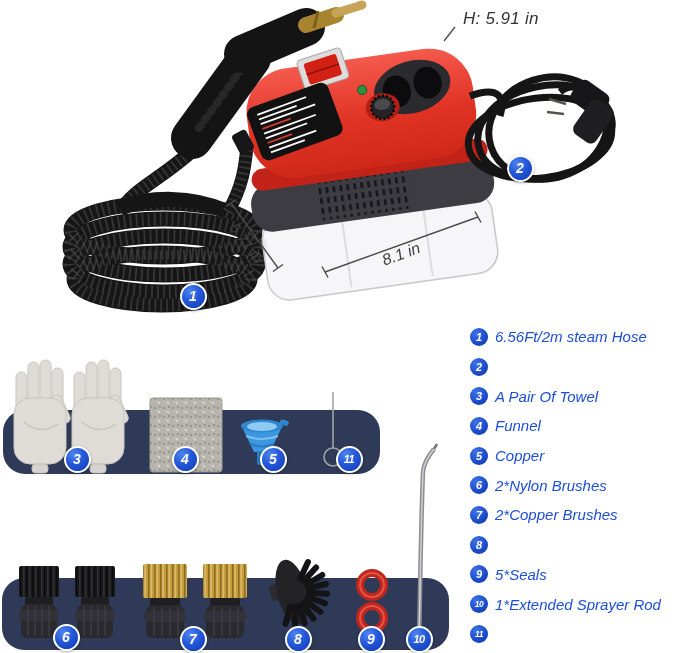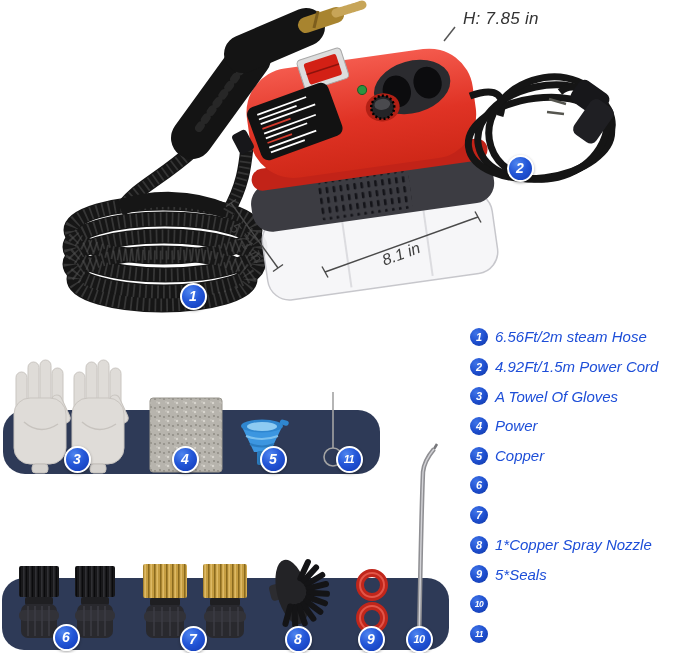--- a/index.html
+++ b/index.html
@@ -273,70 +273,71 @@
     </g>
 
     <g>
       <path d="M 419,640 C 420,600 421,520 423,472 C 424,462 429,455 434,449" fill="none" stroke="#8f8f93" stroke-width="4.5"></path>
       <path d="M 419,640 C 420,600 421,520 423,472 C 424,462 429,455 434,449" fill="none" stroke="#d2d2d6" stroke-width="1.4"></path>
       <line x1="434" y1="449" x2="437" y2="444" stroke="#77777b" stroke-width="2.5"></line>
       <polygon points="414,628 424,628 422,644 417,644" fill="#7d7d81"></polygon>
     </g>
   </svg>
 
-  <div class="hlabel">H: 7.85 in</div>
+  <div class="hlabel">H: 5.91 in</div>
 
   <div class="co" style="left:179.5px;top:282.5px;">1</div>
   <div class="co" style="left:506.5px;top:154.5px;">2</div>
   <div class="co" style="left:63.5px;top:445.5px;">3</div>
   <div class="co" style="left:171.5px;top:445.5px;">4</div>
   <div class="co" style="left:259.5px;top:445.5px;">5</div>
   <div class="co two" style="left:335.5px;top:445.5px;">11</div>
   <div class="co" style="left:52.5px;top:623.5px;">6</div>
   <div class="co" style="left:179.5px;top:625.5px;">7</div>
   <div class="co" style="left:284.5px;top:625.5px;">8</div>
   <div class="co" style="left:357.5px;top:625.5px;">9</div>
   <div class="co two" style="left:405.5px;top:625.5px;">10</div>
 
   <div class="plist">
     <div class="row">
       <span class="lnum">1</span>
       <span class="ltext">6.56Ft/2m steam Hose</span>
     </div>
     <div class="row">
       <span class="lnum">2</span>
-      <span class="ltext">4.92Ft/1.5m Power Cord</span>
     </div>
     <div class="row">
       <span class="lnum">3</span>
-      <span class="ltext">A Towel Of Gloves</span>
+      <span class="ltext">A Pair Of Towel</span>
     </div>
     <div class="row">
       <span class="lnum">4</span>
-      <span class="ltext">Power</span>
+      <span class="ltext">Funnel</span>
     </div>
     <div class="row">
       <span class="lnum">5</span>
       <span class="ltext">Copper</span>
     </div>
     <div class="row">
       <span class="lnum">6</span>
+      <span class="ltext">2*Nylon Brushes</span>
     </div>
     <div class="row">
       <span class="lnum">7</span>
+      <span class="ltext">2*Copper Brushes</span>
     </div>
     <div class="row">
       <span class="lnum">8</span>
-      <span class="ltext">1*Copper Spray Nozzle</span>
     </div>
     <div class="row">
       <span class="lnum">9</span>
       <span class="ltext">5*Seals</span>
     </div>
     <div class="row">
       <span class="lnum two">10</span>
+      <span class="ltext">1*Extended Sprayer Rod</span>
     </div>
     <div class="row">
       <span class="lnum two">11</span>
     </div>
   </div>
 
 </div>
 
 </body></html>

